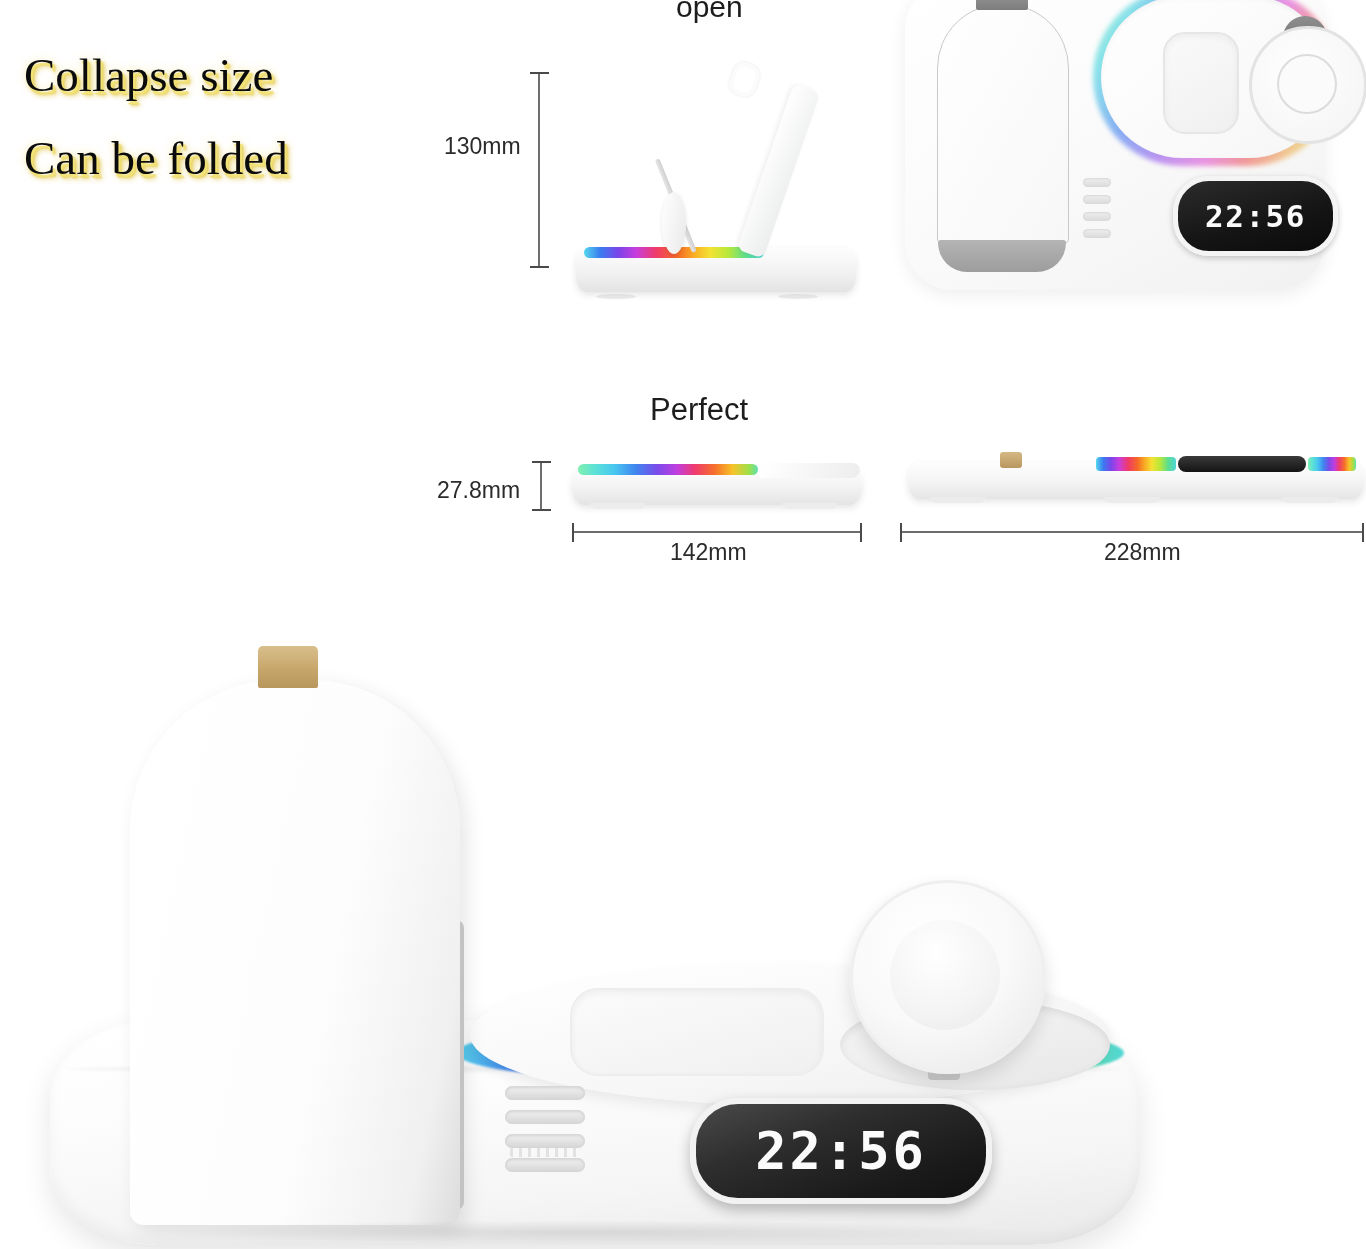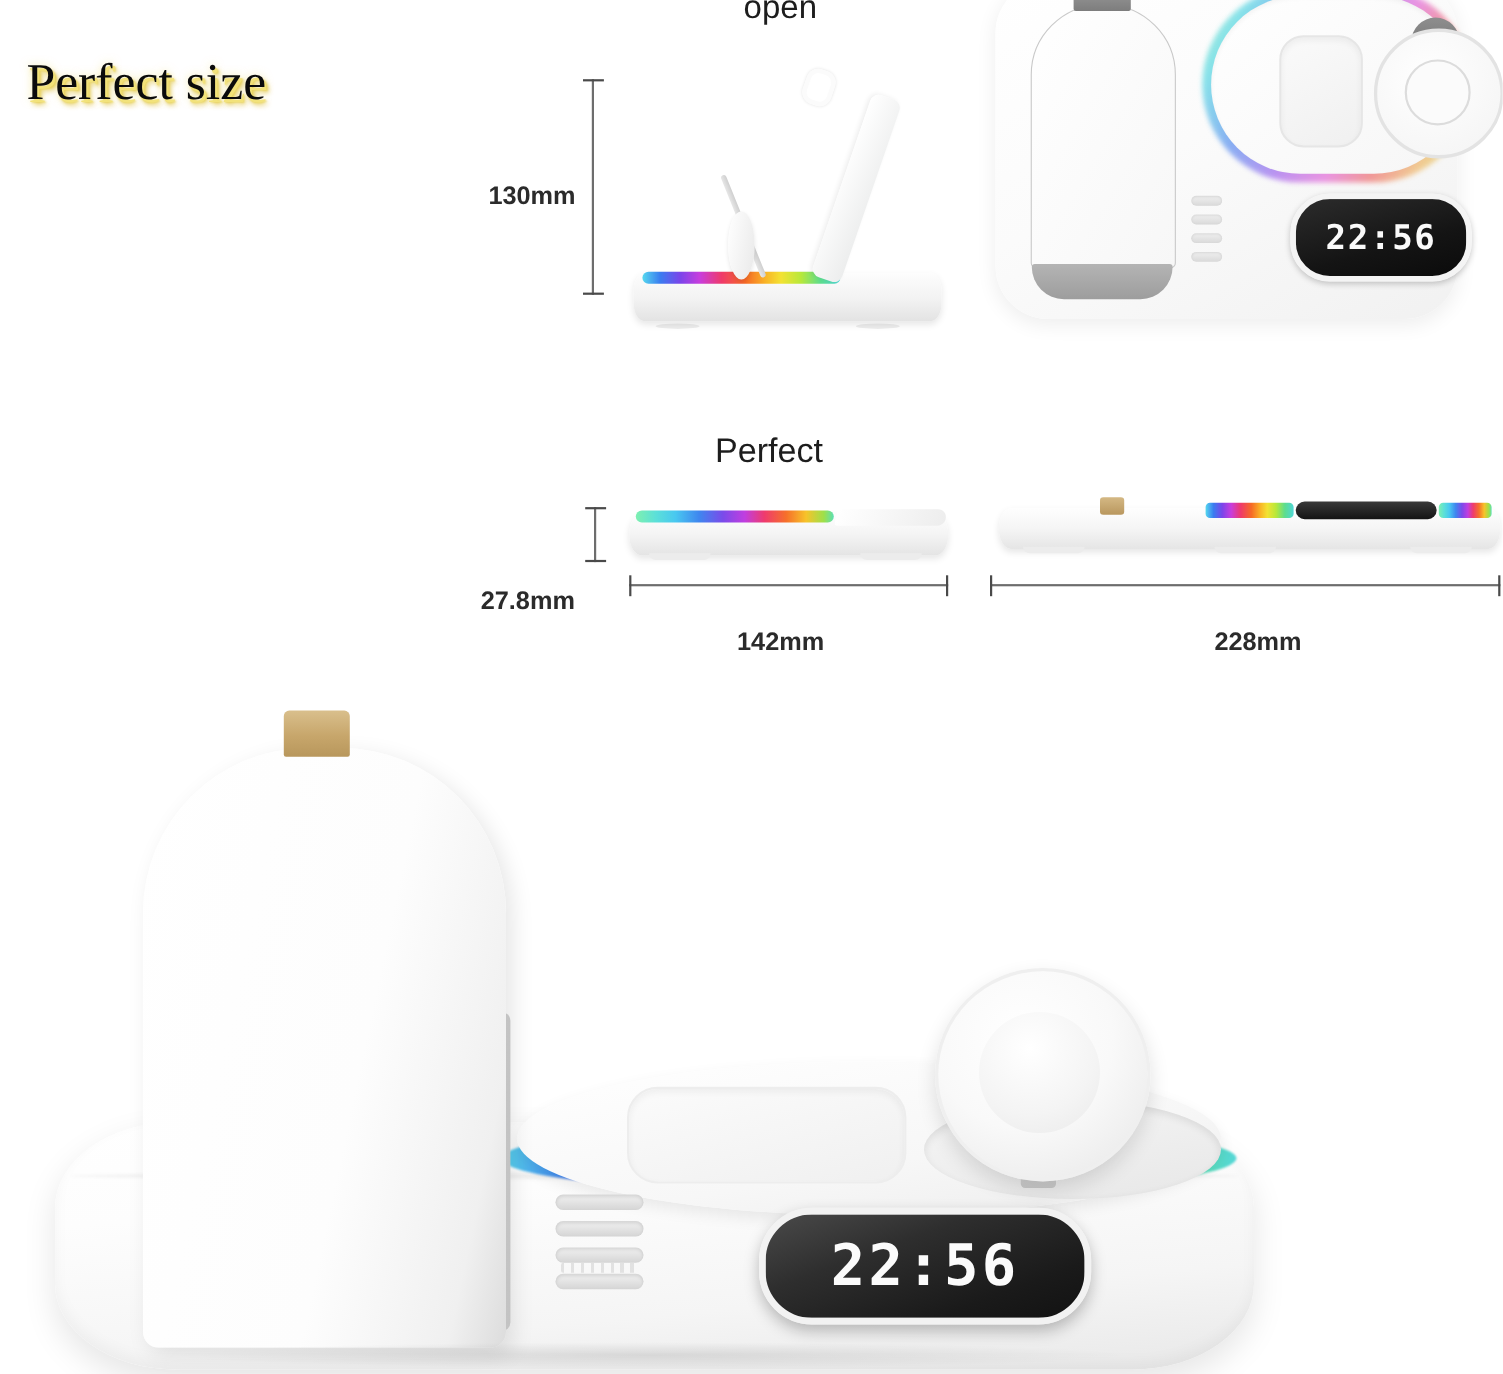--- a/index.html
+++ b/index.html
@@ -11,22 +11,22 @@
   .headline .line{
     font-family:"Liberation Serif",serif;
     font-size:47px;line-height:83px;color:#0b0b0b;font-weight:400;
     white-space:nowrap;
     text-shadow: 2px 3px 0 #f2e27a, 3px 4px 2px #e8d35c,
                  4px 5px 5px rgba(220,190,60,.75),
                  0 0 8px rgba(240,220,110,.55);
   }
 
   
-  .dimtext{position:absolute;color:#2b2b2b;font-weight:700;
-           font-family:"Liberation Sans",sans-serif;white-space:nowrap;margin-top:31px;}
+  .dimtext{position:absolute;color:#2b2b2b;font-weight:400;
+           font-family:"Liberation Sans",sans-serif;white-space:nowrap;}
 
   
   .vdim{position:absolute;}
   .vdim .stem{position:absolute;left:50%;top:0;bottom:0;width:1.6px;
               margin-left:-0.8px;background:#6d6d6d;}
   .vdim .cap{position:absolute;left:50%;width:19px;height:1.8px;
              margin-left:-9.5px;background:#4a4a4a;}
   .vdim .cap.t{top:0;} .vdim .cap.b{bottom:0;}
 
   .hdim{position:absolute;}
@@ -263,21 +263,22 @@
     letter-spacing:3px;font-weight:700;}
 
   #hero .groundshadow{
     position:absolute;left:120px;top:600px;width:880px;height:24px;
     background:radial-gradient(ellipse at center,rgba(0,0,0,.10),transparent 70%);}
 </style>
 </head>
 <body>
 
 <div class="headline">
-  <div class="line">Perfect size</div>
+  <div class="line">Collapse size</div>
+  <div class="line">Can be folded</div>
 </div>
 
 <div class="seclabel" style="left:676px;top:-10px;font-size:30px;">open</div>
 
 <div class="dimtext" style="left:444px;top:133px;font-size:23px;">130mm</div>
 <div class="vdim" style="left:529px;top:72px;width:20px;height:196px;">
   <div class="stem"></div>
   <div class="cap t"></div>
   <div class="cap b"></div>
 </div>
@@ -311,21 +312,21 @@
     <div class="slot"></div>
     <div class="slot"></div>
   </div>
   <div class="clock">
     <span class="t">22:56</span>
   </div>
 </div>
 
 <div class="seclabel" style="left:650px;top:392px;font-size:31px;">Perfect</div>
 
-<div class="dimtext" style="left:437px;top:502px;font-size:23px;">27.8mm</div>
+<div class="dimtext" style="left:437px;top:477px;font-size:23px;">27.8mm</div>
 <div class="vdim" style="left:531px;top:461px;width:20px;height:50px;">
   <div class="stem"></div>
   <div class="cap t"></div>
   <div class="cap b"></div>
 </div>
 
 <div id="coll-small">
   <div class="slab"></div>
   <div class="rgbstrip rgb"></div>
   <div class="lid"></div>

